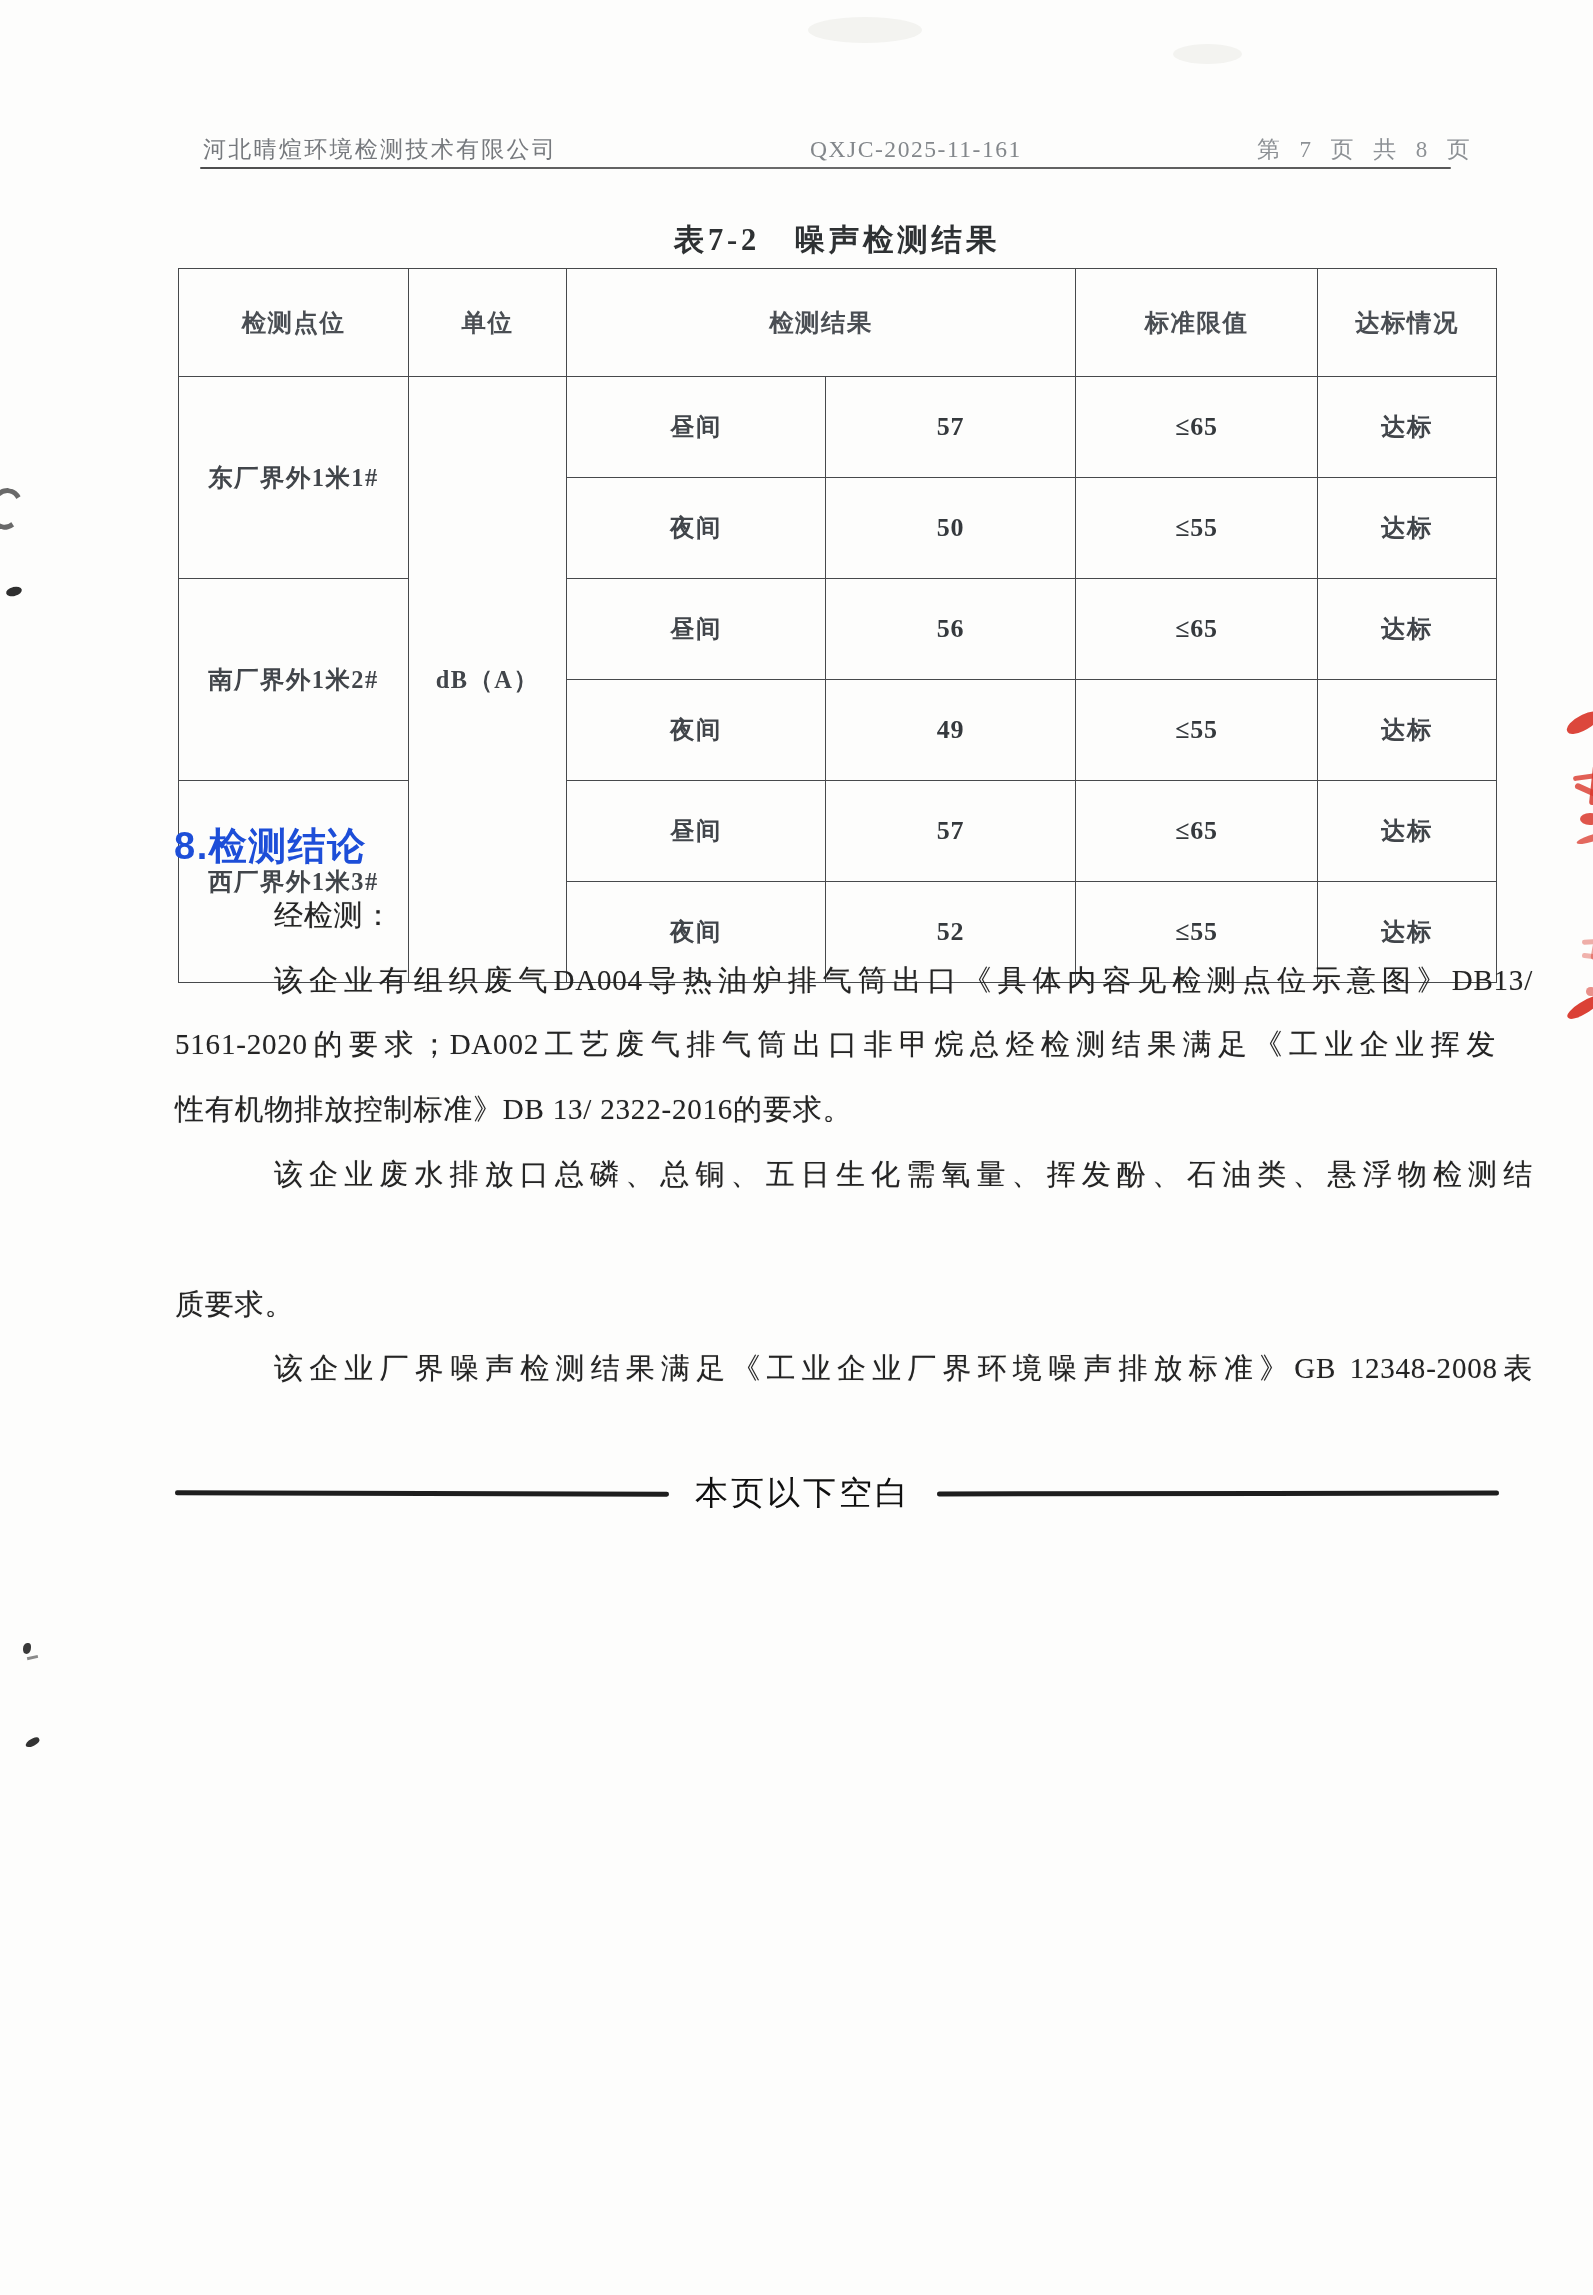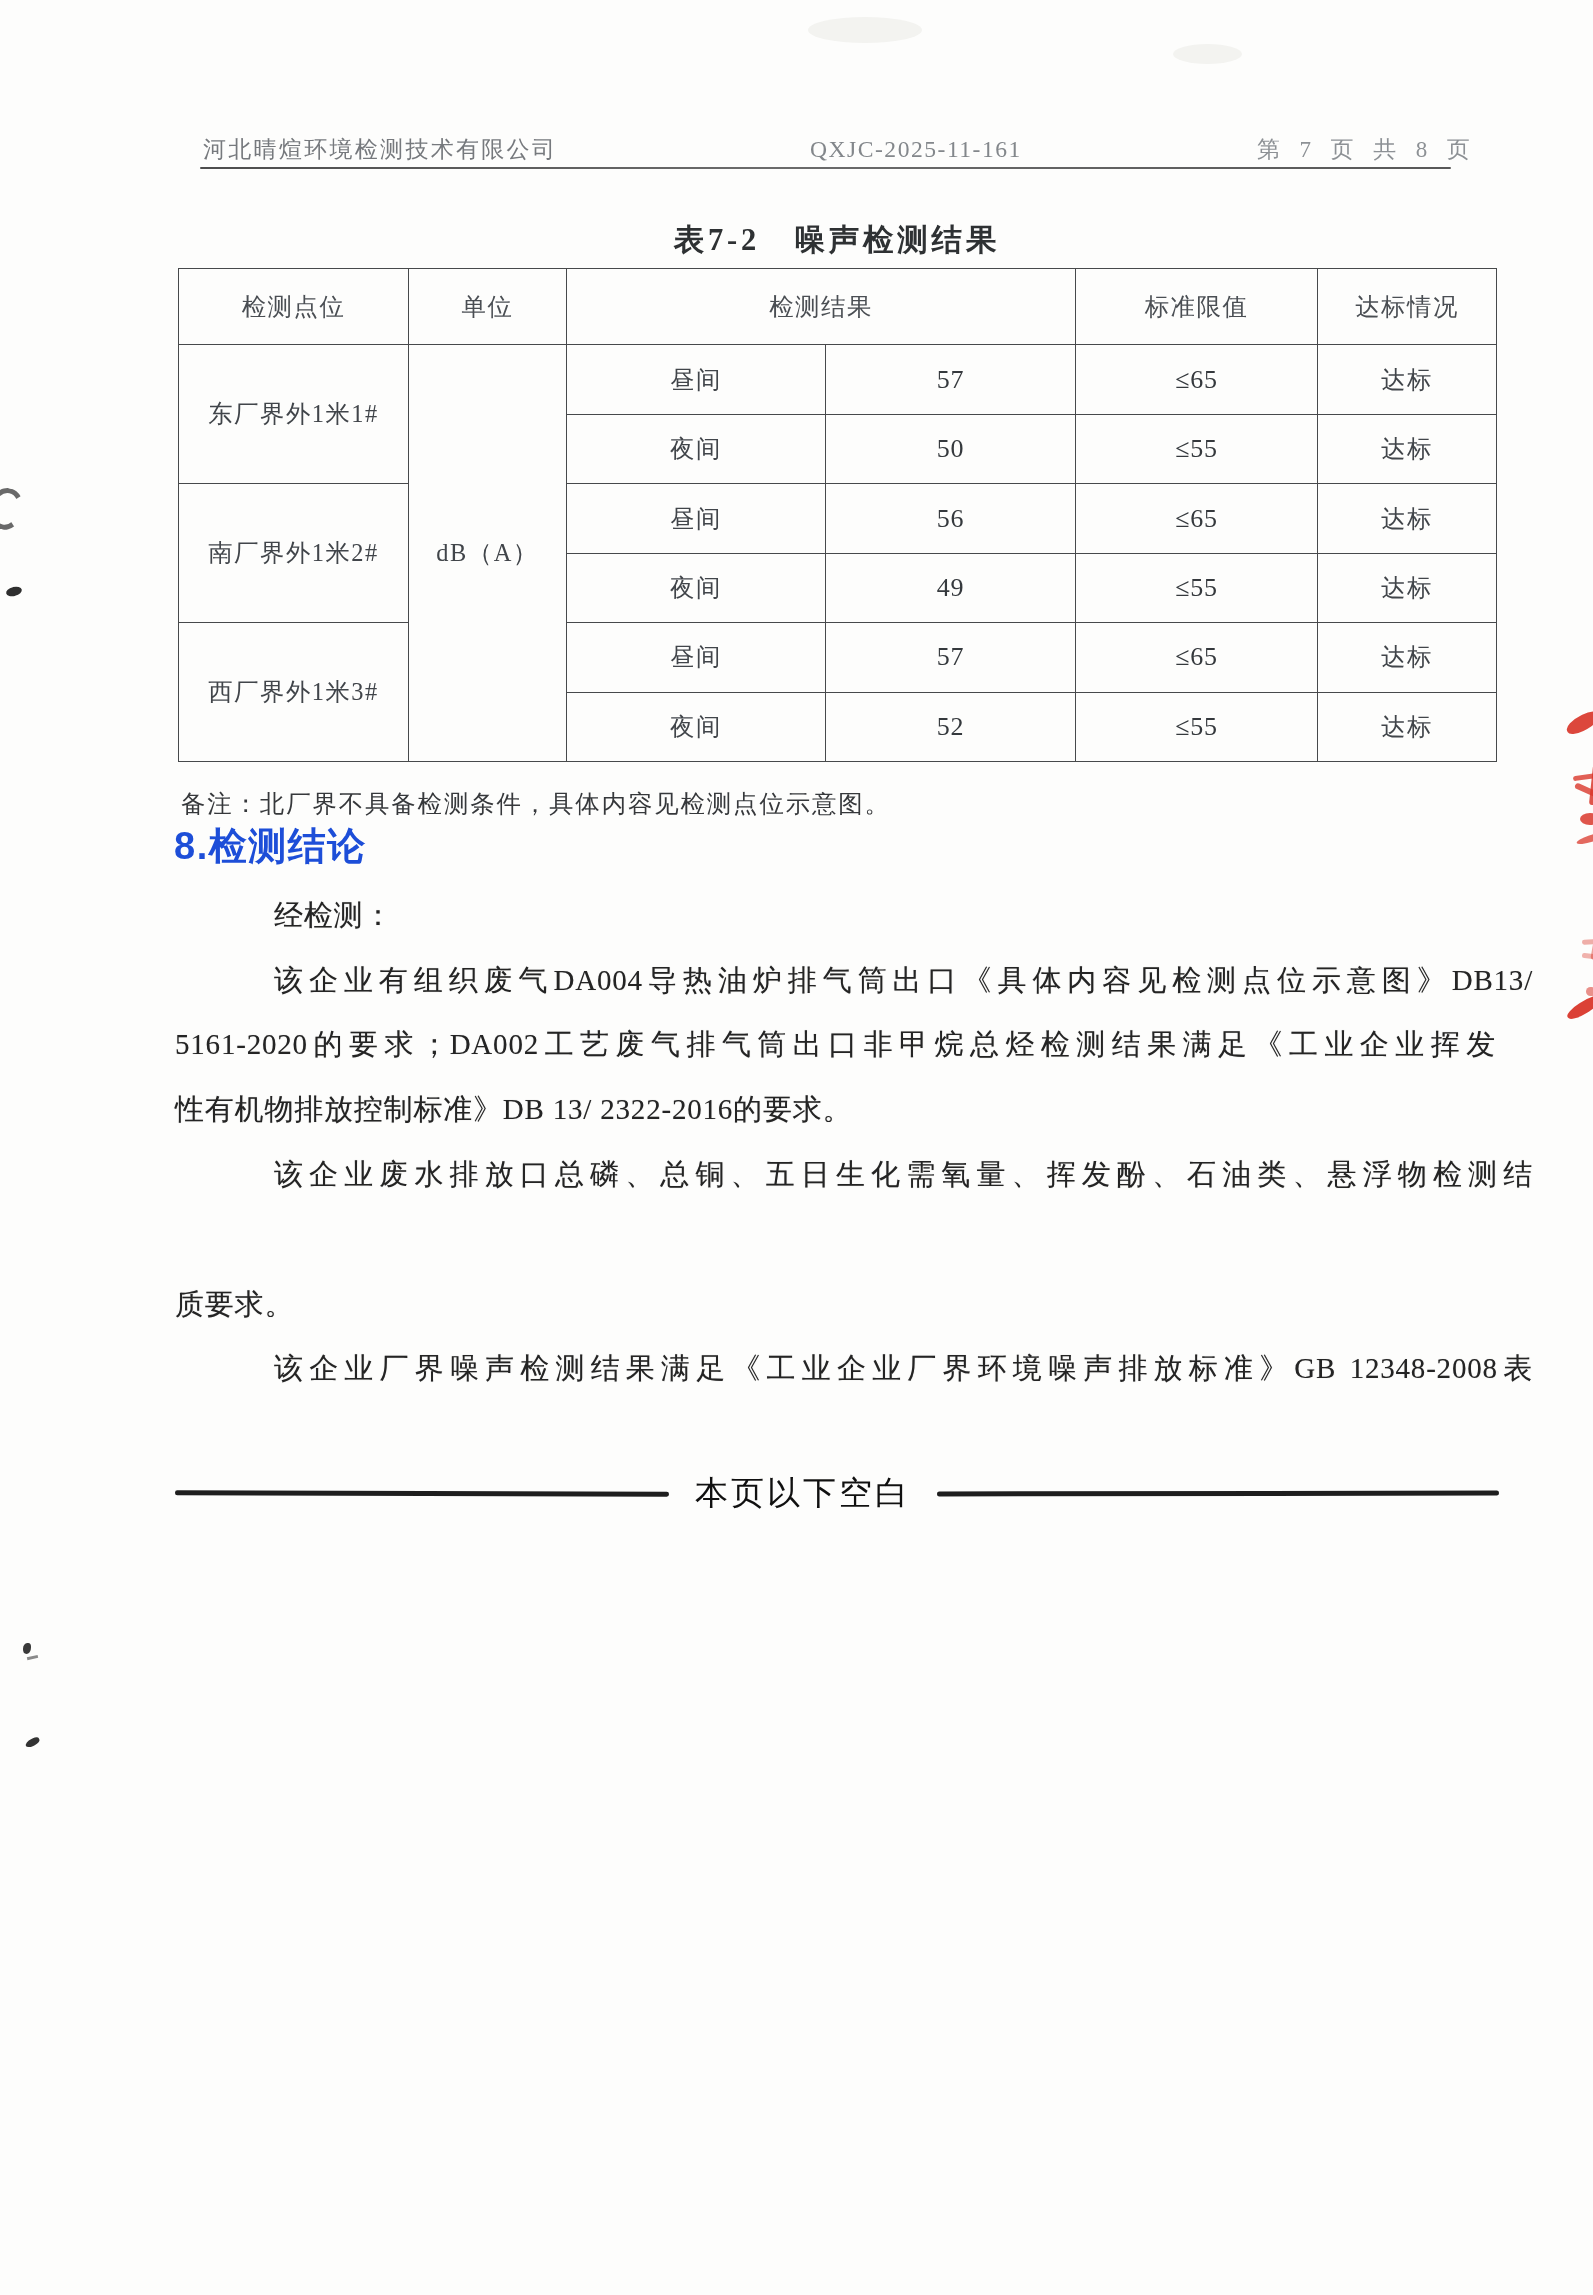--- a/index.html
+++ b/index.html
@@ -17,21 +17,21 @@
   .hdr-page{position:absolute;left:1257px;top:134px;font-size:23px;color:#8d9195;letter-spacing:6.9px;}
   .hdr-rule{position:absolute;left:200px;top:167px;width:1251px;height:2.3px;
     background:linear-gradient(90deg,#4d4d4d 0%,#6b6b6b 45%,#585858 100%);border-radius:1.5px;}
   
   .table-title{position:absolute;left:178px;top:220px;width:1318px;text-align:center;
     font-size:30.5px;font-weight:bold;color:#2e3133;letter-spacing:3.8px;}
   .noise-table{position:absolute;left:178px;top:268px;width:1318px;height:494px;
     border-collapse:collapse;table-layout:fixed;}
   .noise-table th,.noise-table td{
     border:1.5px solid #47494b;text-align:center;vertical-align:middle;
-    font-weight:normal;font-size:24.4px;color:#41454a;letter-spacing:1.5px;padding:0;}
+    font-weight:bold;font-size:24.4px;color:#41454a;letter-spacing:1.5px;padding:16px;}
   .noise-table th{height:75px;color:#4a4e53;}
   .noise-table td{height:68px;}
   .noise-table td.val{font-size:26px;color:#35393d;letter-spacing:0.8px;}
   
   .note{position:absolute;left:181px;top:788px;font-size:24.4px;color:#36383b;letter-spacing:1.9px;}
   .sec-heading{position:absolute;left:174px;top:821px;font-size:38px;font-weight:bold;color:#1d4ed8;
     font-family:"Liberation Sans","DejaVu Sans",sans-serif;letter-spacing:1.5px;}
   .bline{position:absolute;font-size:29px;color:#242424;letter-spacing:0.8px;
     text-shadow:0 0 0.8px rgba(40,40,40,.35);white-space:nowrap;}
   .bline.j{white-space:normal;text-align:justify;text-align-last:justify;}
@@ -139,21 +139,20 @@
       </tr>
       <tr>
         <td>夜间</td>
         <td class="val">52</td>
         <td class="val">≤55</td>
         <td>达标</td>
       </tr>
     </tbody>
   </table>
 
-  <div class="note">备注：北厂界不具备检测条件，具体内容见检测点位示意图。</div>
 
   <div class="sec-heading">8.检测结论</div>
 
   <div class="bline ind" style="top:896px">经检测：</div>
   <div class="bline ind j" style="top:961px">该企业有组织废气DA004导热油炉排气筒出口《具体内容见检测点位示意图》DB13/</div>
   <div class="bline full j" style="top:1025px">5161-2020的要求；DA002工艺废气排气筒出口非甲烷总烃检测结果满足《工业企业挥发</div>
   <div class="bline full" style="top:1090px">性有机物排放控制标准》DB 13/ 2322-2016的要求。</div>
   <div class="bline ind j" style="top:1155px">该企业废水排放口总磷、总铜、五日生化需氧量、挥发酚、石油类、悬浮物检测结</div>
   <div class="bline full" style="top:1285px">质要求。</div>
   <div class="bline ind j" style="top:1349px">该企业厂界噪声检测结果满足《工业企业厂界环境噪声排放标准》GB 12348-2008表</div>

